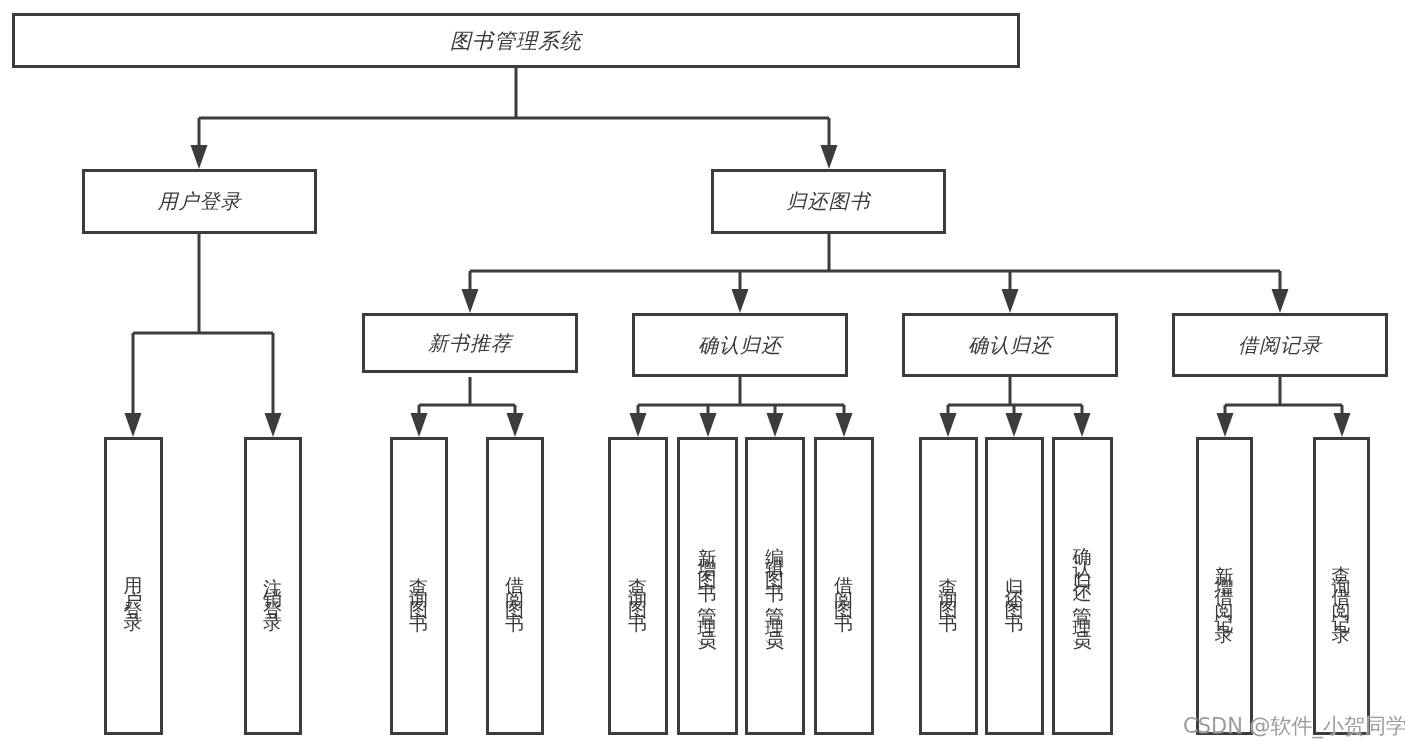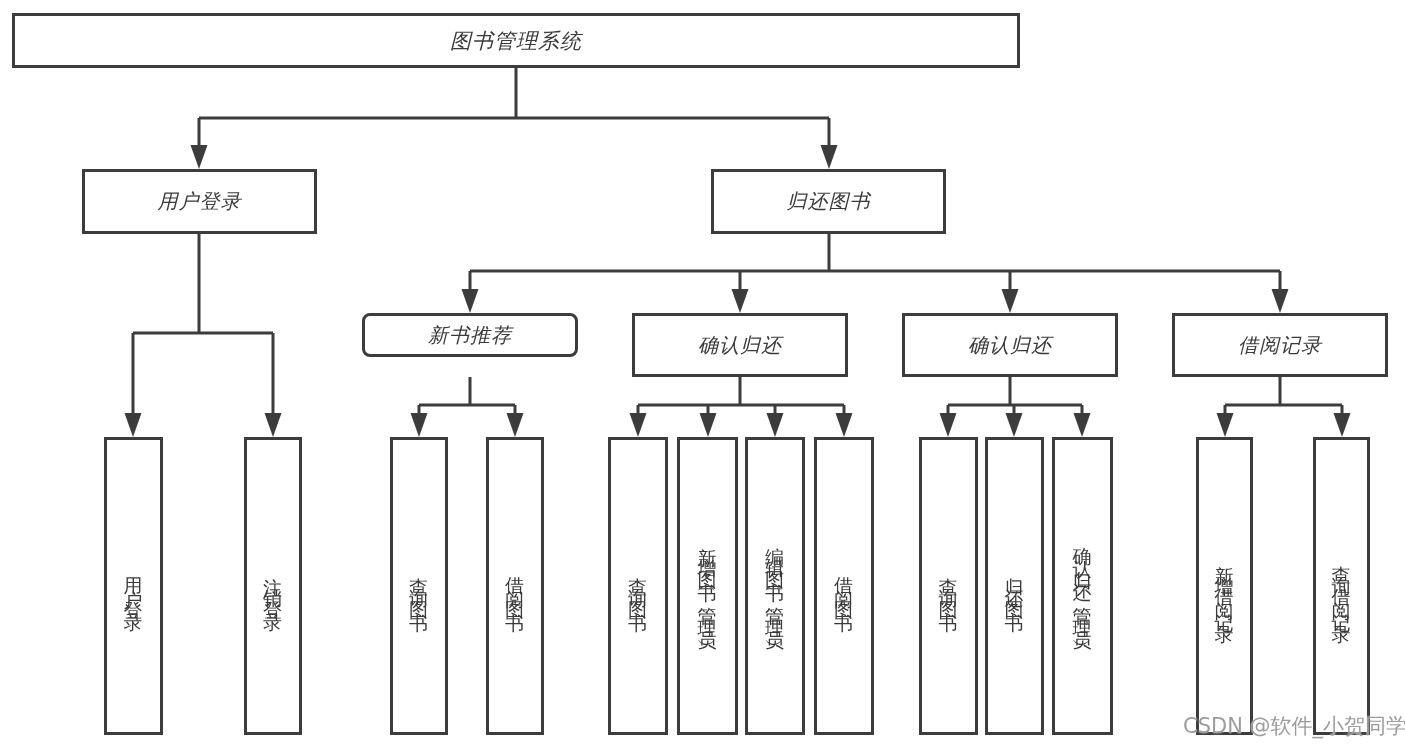--- a/index.html
+++ b/index.html
@@ -103,21 +103,21 @@
       <polygon points="1216.5,413 1233.5,413 1225,437"></polygon>
       <polygon points="1333.5,413 1350.5,413 1342,437"></polygon>
     </g>
   </svg>
 
   <div class="node root" style="left:12px; top:13px; width:1008px; height:55px;">图书管理系统</div>
 
   <div class="node" style="left:82px; top:169px; width:235px; height:65px;">用户登录</div>
   <div class="node" style="left:711px; top:169px; width:235px; height:65px;">归还图书</div>
 
-  <div class="node" style="left:362px; top:313px; width:216px; height:44px;border-radius:8px;">新书推荐</div>
+  <div class="node" style="left:362px; top:313px; width:216px; height:60px;">新书推荐</div>
   <div class="node" style="left:632px; top:313px; width:216px; height:64px;">确认归还</div>
   <div class="node" style="left:902px; top:313px; width:216px; height:64px;">确认归还</div>
   <div class="node" style="left:1172px; top:313px; width:216px; height:64px;">借阅记录</div>
 
   <div class="vnode" style="left:104px; top:437px; width:59px; height:298px;">
     <span>用户登录</span>
     </div>
   <div class="vnode" style="left:244px; top:437px; width:58px; height:298px;">
     <span>注销登录</span>
     </div>

